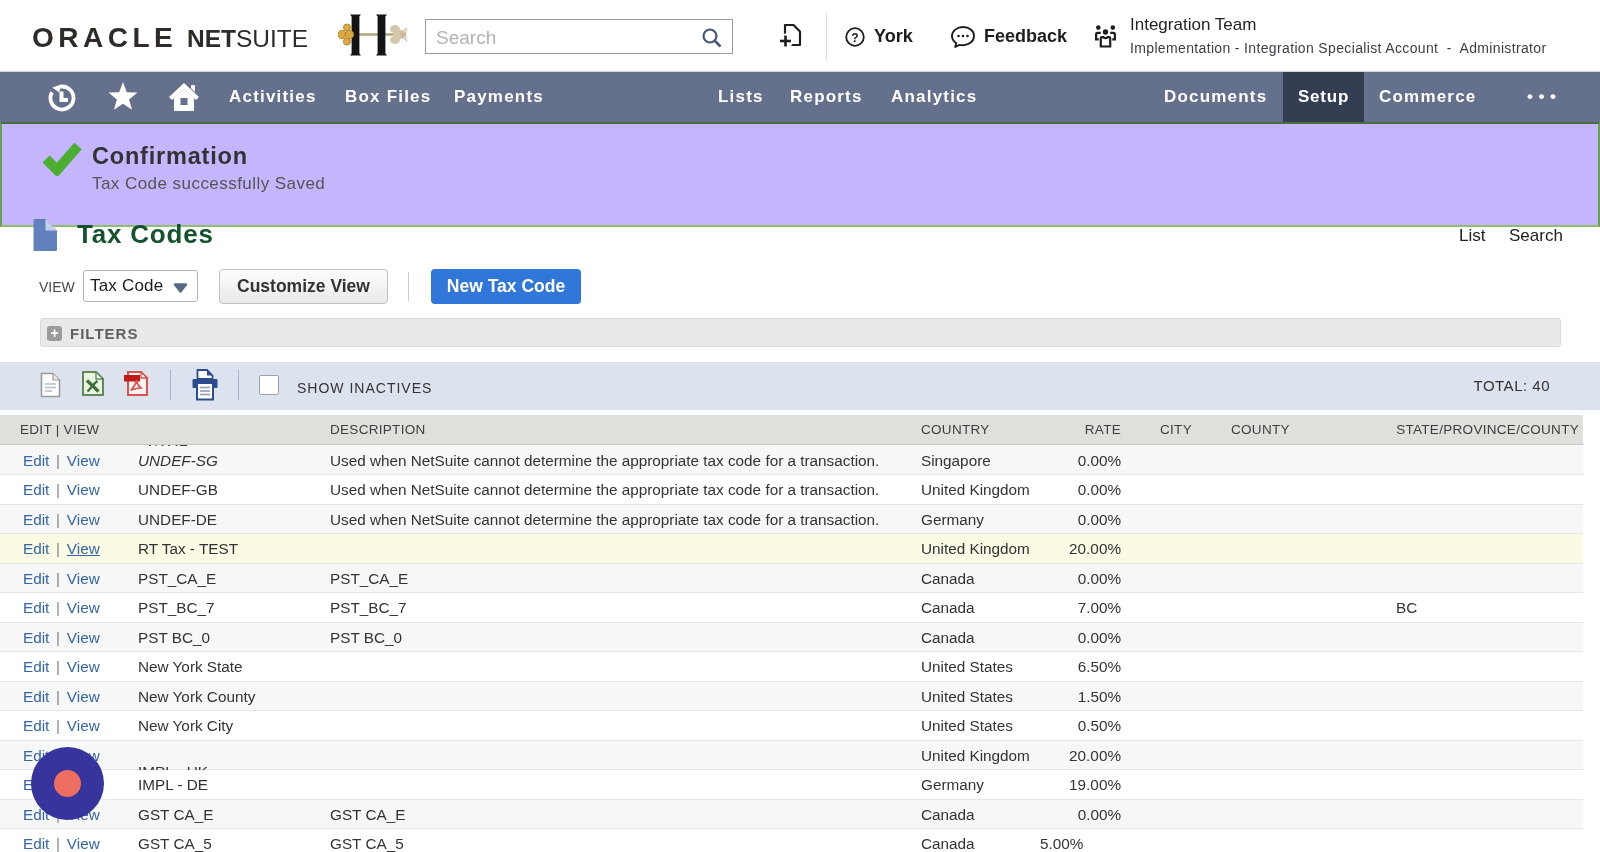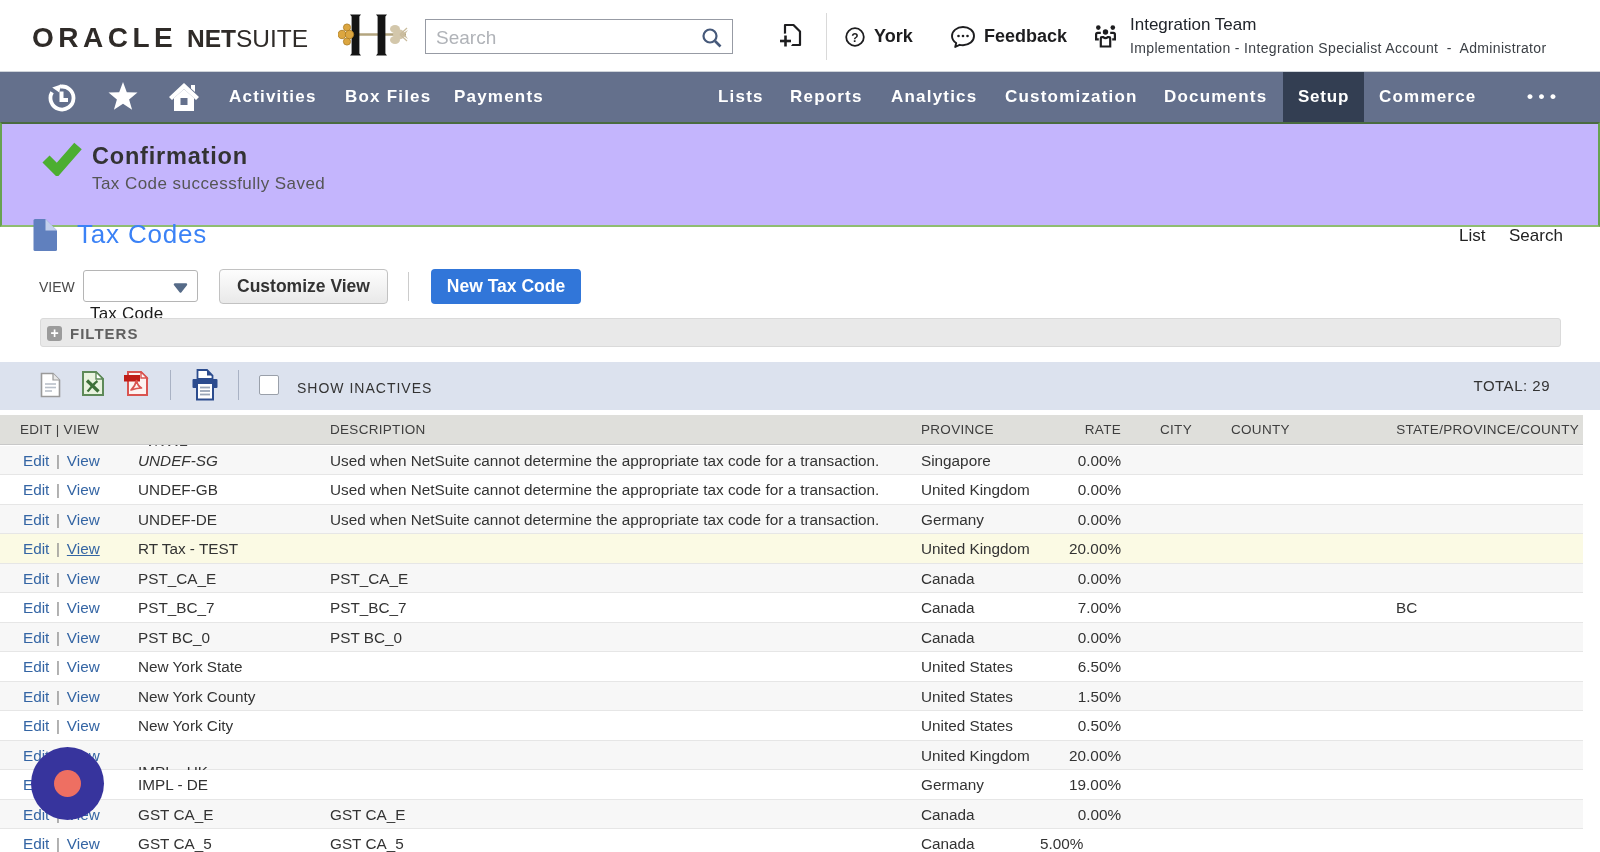--- a/index.html
+++ b/index.html
@@ -25,27 +25,27 @@
 .navbar { position:absolute; left:0; top:72px; width:1600px; height:50px; background:#64708c; }
 .nav-item { position:absolute; top:0; height:50px; line-height:50px; color:#fff; font-weight:bold; font-size:17px; letter-spacing:1.2px; }
 .nav-setup { position:absolute; left:1283px; top:0; width:81px; height:50px; background:#333e52; color:#fff; font-weight:bold; font-size:17px; letter-spacing:0.8px; text-align:center; line-height:50px; }
 
 
 .banner { position:absolute; left:0; top:122px; width:1600px; height:105px; background:#c4b5fd; border:2px solid #68a350; border-top:2px solid #4a6b40; border-bottom:2px solid #8fbd71; }
 .banner .title { position:absolute; left:90px; top:19px; font-size:23.5px; font-weight:bold; letter-spacing:0.8px; color:#333; }
 .banner .sub { position:absolute; left:90px; top:50px; font-size:17px; letter-spacing:0.45px; color:#555; }
 
 
-.pgtitle { position:absolute; left:77px; top:219px; font-size:26px; font-weight:normal; letter-spacing:0.8px; color:#3b82f6; }
+.pgtitle { position:absolute; left:77px; top:219px; font-size:26px; font-weight:bold; letter-spacing:0.8px; color:#14532d; }
 .listsearch { position:absolute; top:226px; font-size:17px; color:#222; }
 
 
 .viewlbl { position:absolute; left:39px; top:279px; font-size:14px; color:#4a4a4a; }
 .select { position:absolute; left:83px; top:270px; width:115px; height:32px; border:1px solid #b5b5b5; border-radius:3px; background:#fff; }
-.select span { position:absolute; left:6px; top:5px; font-size:17px; letter-spacing:0.2px; color:#1c1c1c;margin-top:28px; }
+.select span { position:absolute; left:6px; top:5px; font-size:17px; letter-spacing:0.2px; color:#1c1c1c; }
 .btn-gray { position:absolute; left:219px; top:269px; width:169px; height:35px; border:1px solid #c2c2c2; border-radius:4px;
   background:linear-gradient(#fdfdfd,#e9e9e9); font-weight:bold; font-size:17.5px; color:#333; text-align:center; line-height:33px; }
 .vdiv { position:absolute; left:408px; top:272px; width:1px; height:29px; background:#ccc; }
 .btn-blue { position:absolute; left:431px; top:269px; width:150px; height:35px; border-radius:4px;
   background:#3176d9; font-weight:bold; font-size:17.5px; color:#fff; text-align:center; line-height:35px; }
 
 
 .filters { position:absolute; left:40px; top:318px; width:1521px; height:29px; background:#e9e9e9; border:1px solid #dadada; border-radius:3px; }
 .filters .plus { position:absolute; left:6px; top:7px; width:15px; height:15px; background:#9b9b9b; border-radius:3px; color:#fff; font-size:14px; line-height:15px; text-align:center; font-weight:bold; }
 .filters .lbl { position:absolute; left:29px; top:6px; font-size:15px; font-weight:bold; color:#606060; letter-spacing:1px; }
@@ -148,21 +148,20 @@
     <path d="M7 17 V30 H27 V17 L17 8 Z" fill="#fff"></path>
     <rect x="13.5" y="17" width="7" height="7" fill="#64708c"></rect>
     <path d="M24 4 h4 v7 l-4 -3.5 Z" fill="#fff"></path>
   </svg>
   <div class="nav-item" style="left:229px;">Activities</div>
   <div class="nav-item" style="left:345px;">Box Files</div>
   <div class="nav-item" style="left:454px;">Payments</div>
   <div class="nav-item" style="left:718px;">Lists</div>
   <div class="nav-item" style="left:790px;">Reports</div>
   <div class="nav-item" style="left:891px;">Analytics</div>
-  <div class="nav-item" style="left:1005px;">Customization</div>
   <div class="nav-item" style="left:1164px;">Documents</div>
   <div class="nav-setup">Setup</div>
   <div class="nav-item" style="left:1379px;">Commerce</div>
   <div class="nav-item" style="left:1527px; letter-spacing:5.5px;">•••</div>
 </div>
 
 <div class="banner">
   <svg class="abs" style="left:40px; top:18px;" width="40" height="34" viewBox="0 0 40 34">
     <path d="M4 17 L15 28 L36 4" fill="none" stroke="#4cae31" stroke-width="10" stroke-linecap="butt"></path>
   </svg>
@@ -224,28 +223,28 @@
     <rect x="5" y="14" width="16" height="16.5" fill="#fff" stroke="#2c4c8e" stroke-width="2"></rect>
     <g stroke="#9aa6b8" stroke-width="1.8">
         <line x1="8" y1="18.5" x2="18" y2="18.5"></line>
         <line x1="8" y1="22" x2="18" y2="22"></line>
         <line x1="8" y1="25.5" x2="18" y2="25.5"></line>
       </g>
   </svg>
   <div class="tdiv" style="left:238px;"></div>
   <div class="cbx"></div>
   <div class="showin">SHOW INACTIVES</div>
-  <div class="total">TOTAL: 29</div>
+  <div class="total">TOTAL: 40</div>
 </div>
 
 <div class="thead">
   <div class="th" style="left:20px;">EDIT | VIEW</div>
   <div class="th" style="left:148px;margin-top:20px;">NAME <span style="color:#777; font-size:10px;">▼</span></div>
   <div class="th" style="left:330px;">DESCRIPTION</div>
-  <div class="th" style="left:921px;">PROVINCE</div>
+  <div class="th" style="left:921px;">COUNTRY</div>
   <div class="th" style="left:1040px; width:81px; text-align:right;">RATE</div>
   <div class="th" style="left:1160px;">CITY</div>
   <div class="th" style="left:1231px;">COUNTY</div>
   <div class="th" style="left:1379px; width:200px; text-align:right; padding-right:0;">STATE/PROVINCE/COUNTY</div>
 </div>
 
 <div id="rows">
 <div class="row" style="top:445.5px; background:#f7f7f7;">
       <div class="c" style="left:23px; word-spacing:2.5px;"><span class="lnk">Edit</span> <span class="sep">|</span> <span class="lnk" style="">View</span></div>
       <div class="c" style="left:138px;font-style:italic;">UNDEF-SG</div>

